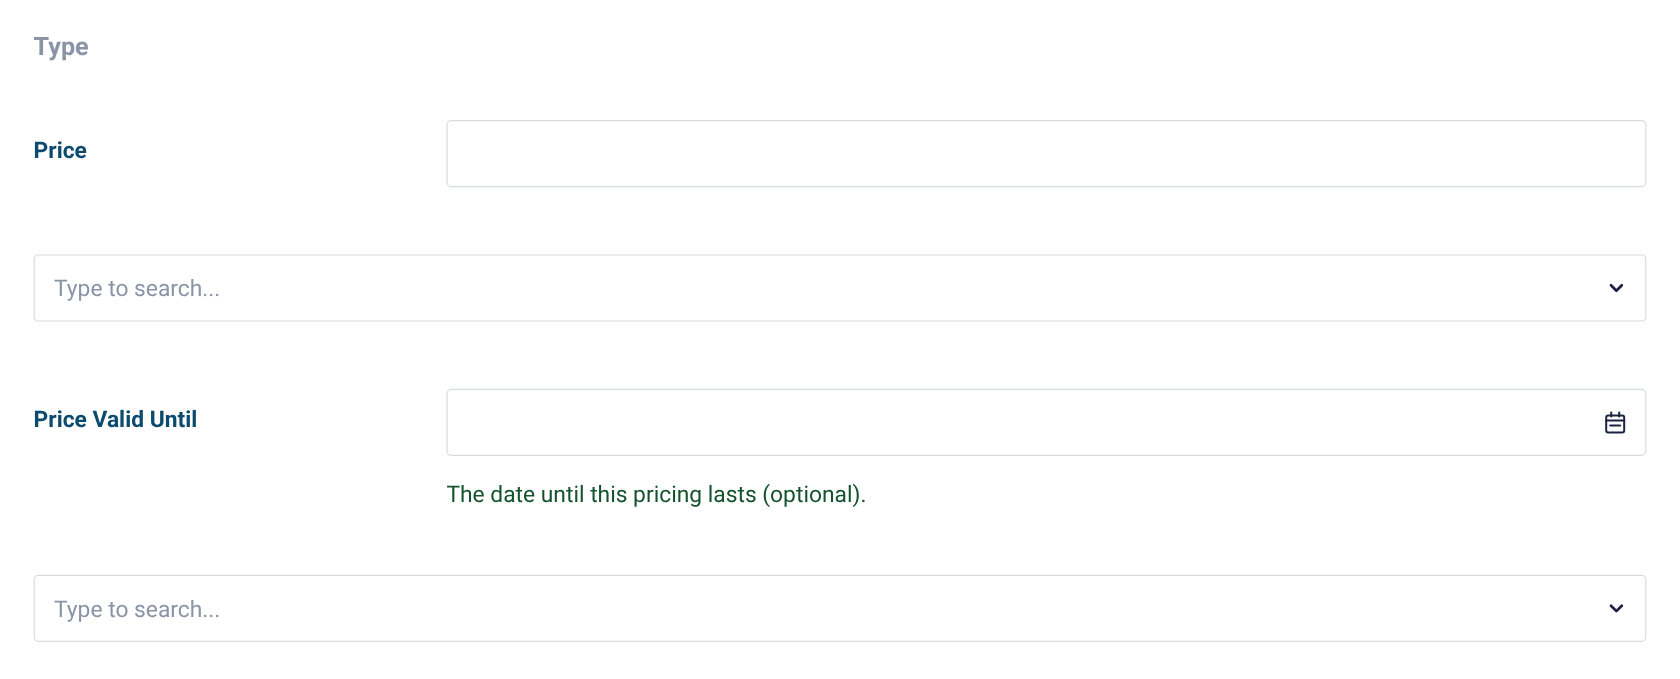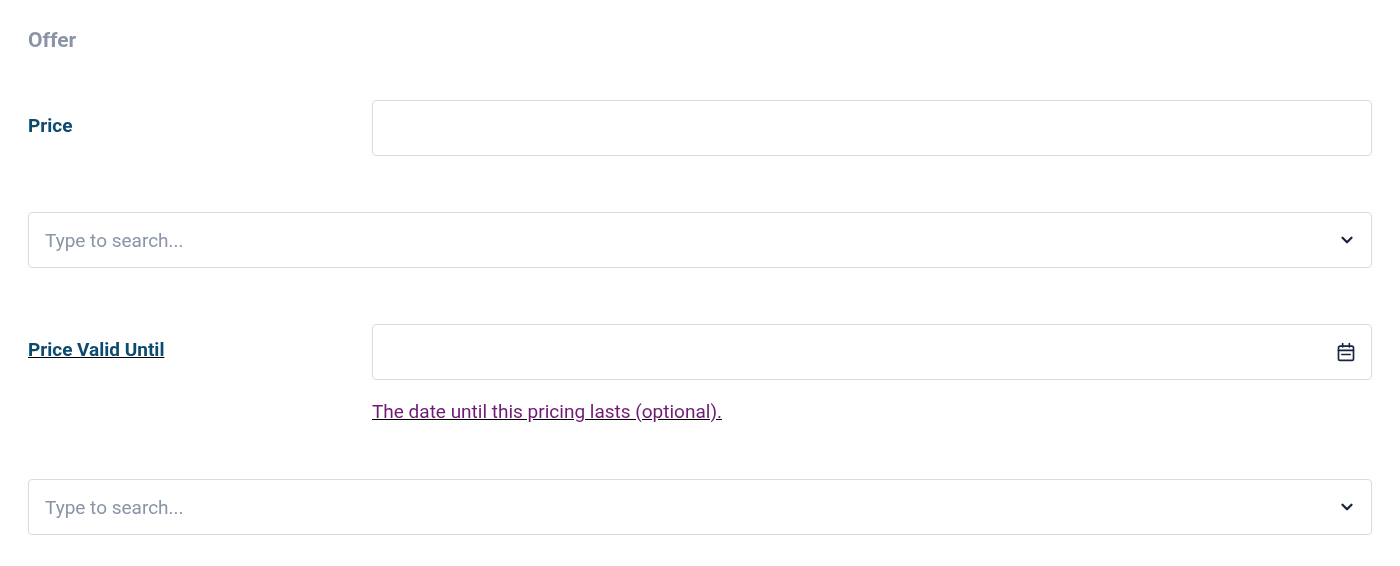--- a/index.html
+++ b/index.html
@@ -20,21 +20,20 @@
       color: #8a94a6;
       margin-bottom: 48px;
     }
     .form-row {
       display: flex;
       align-items: flex-start;
       margin-bottom: 56px;
     }
     .form-row.has-helper {
       margin-bottom: 56px;
-      text-decoration: underline;
     }
     .form-label {
       width: 344px;
       flex-shrink: 0;
       font-size: 19px;
       font-weight: 700;
       color: #0c4a6e;
       padding-top: 14px;
     }
     .form-field {
@@ -99,30 +98,30 @@
     .chevron-svg {
       width: 18px;
       height: 18px;
     }
     .calendar-svg {
       width: 20px;
       height: 20px;
     }
     .helper-text {
       font-size: 19px;
-      color: #701a75;
+      color: #14532d;
       margin-top: 20px;
       font-weight: 400;
     }
   </style>
 </head>
 <body>
 
 <div>
-  <h2 class="section-title">Offer</h2>
+  <h2 class="section-title">Type</h2>
 
   <div class="form-row">
     <label class="form-label">Price</label>
     <div class="form-field">
       <div class="input-box">
         <input type="text" class="text-input" value="" style="">
       </div>
     </div>
   </div>
 

